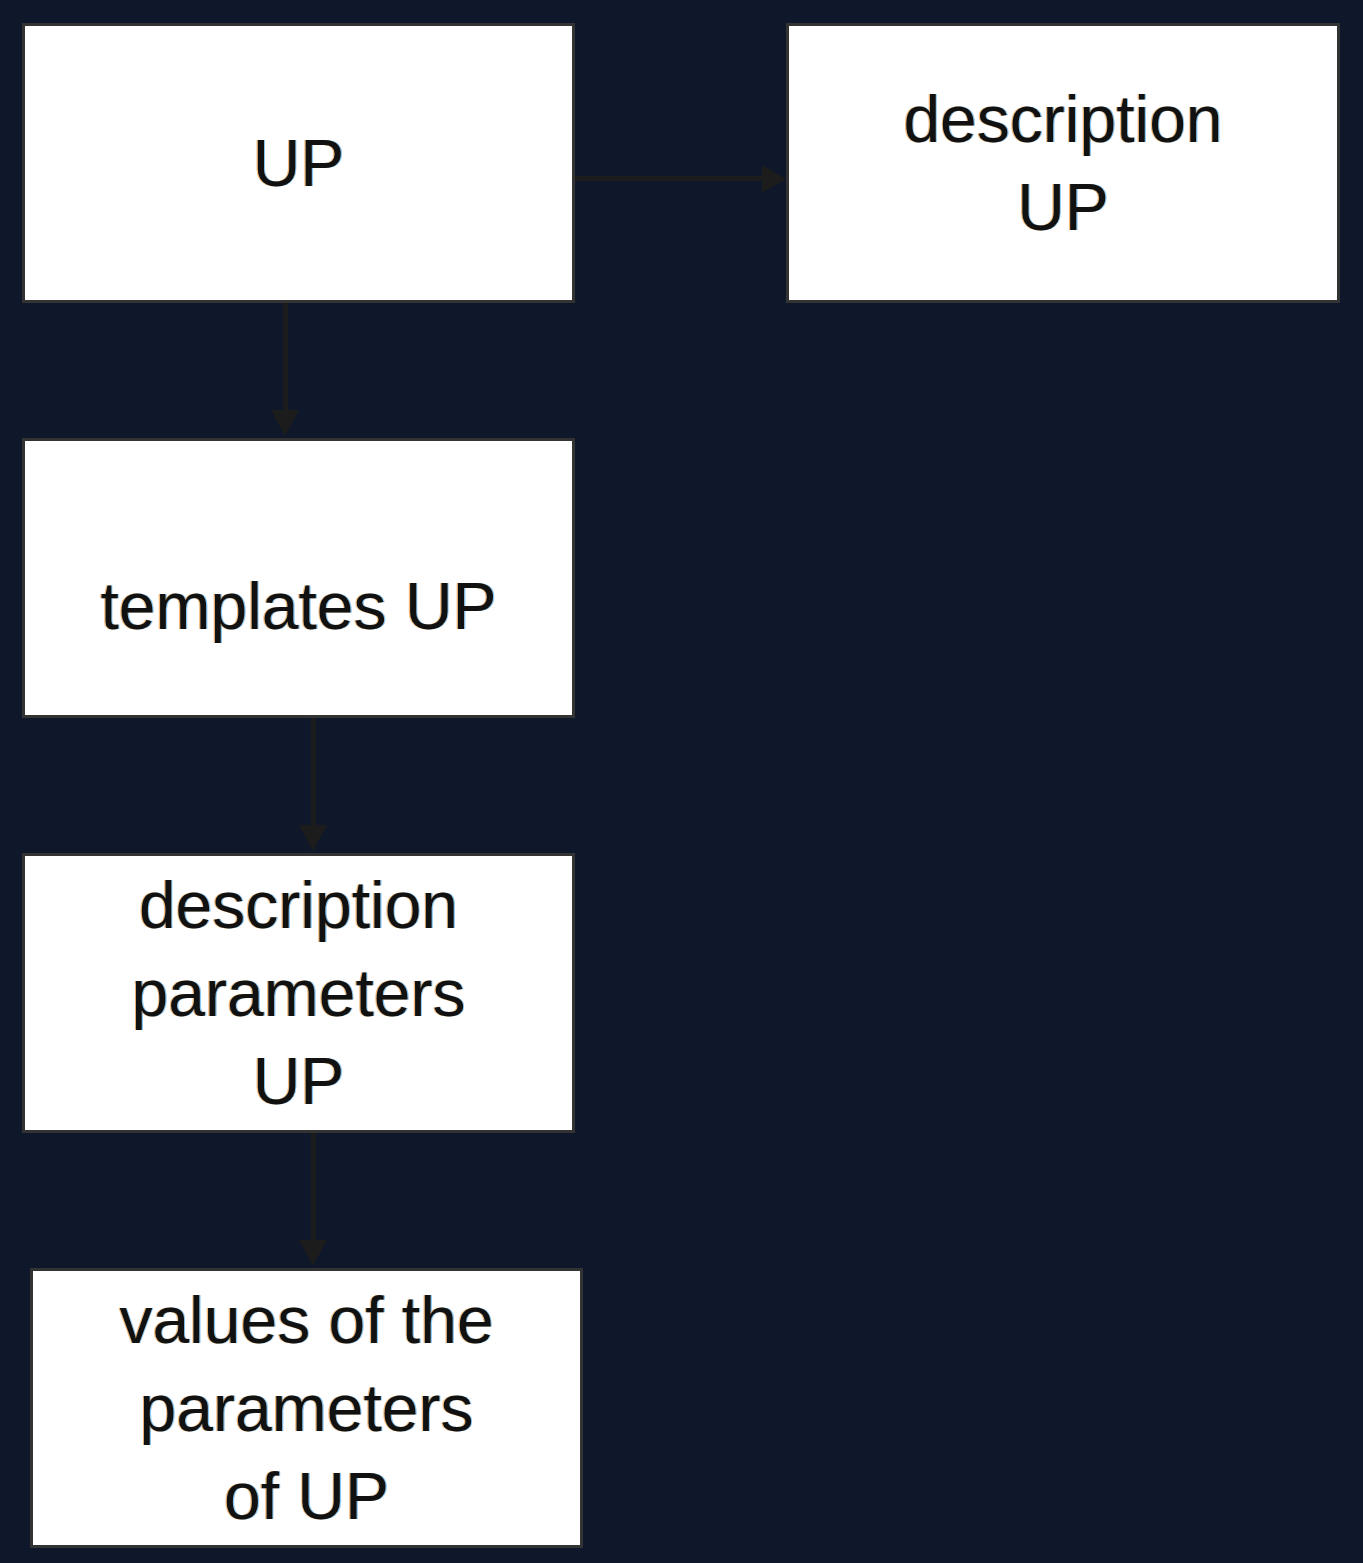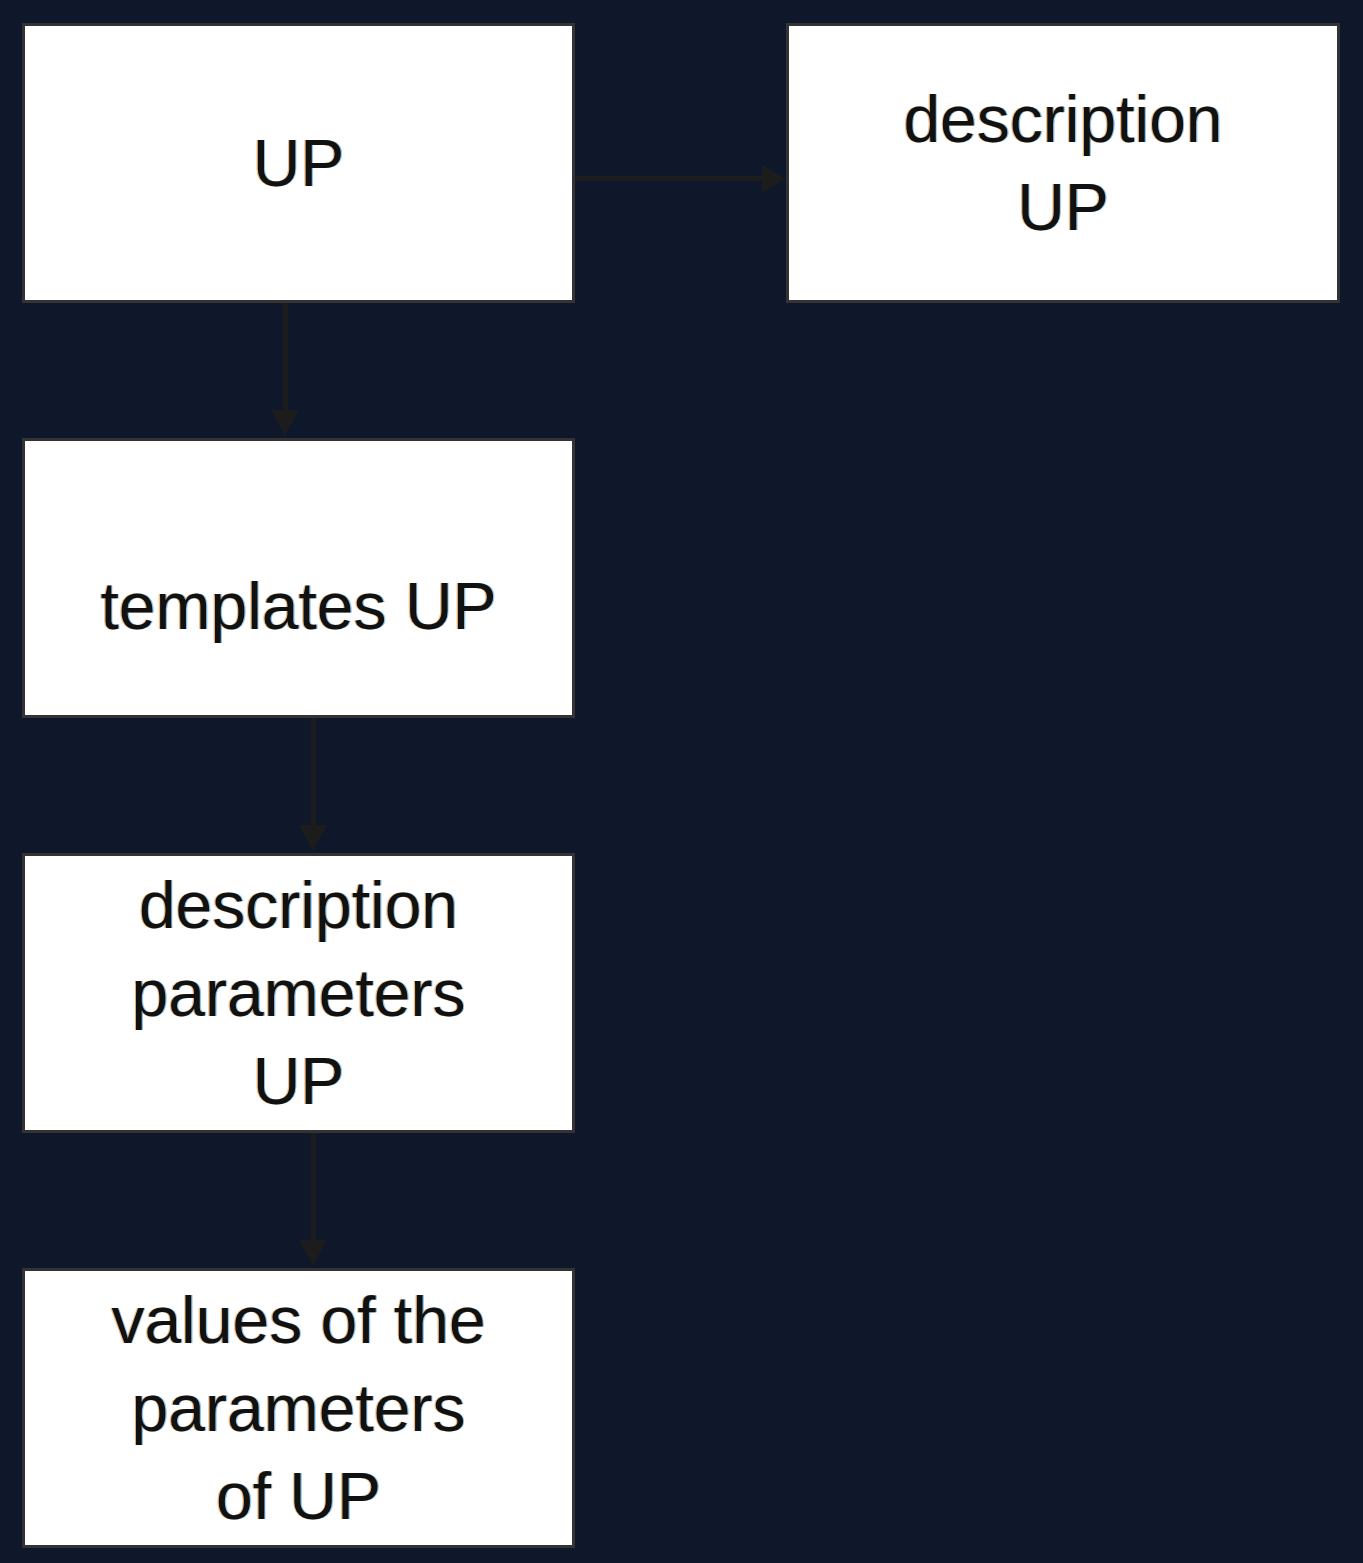--- a/index.html
+++ b/index.html
@@ -37,21 +37,21 @@
     white-space: pre-line;
     
     text-shadow: -1.2px 0 0 rgba(230,126,10,0.55), 1.2px 0 0 rgba(40,150,230,0.55);
   }
 
   
   #node-up            { left: 22px;  top: 23px;   width: 553px; height: 280px; }
   #node-description-up{ left: 786px; top: 23px;   width: 554px; height: 280px; }
   #node-templates-up  { left: 22px;  top: 438px;  width: 553px; height: 280px; }
   #node-desc-params-up{ left: 22px;  top: 853px;  width: 553px; height: 280px; }
-  #node-values-params { left: 22px;  top: 1268px; width: 553px; height: 280px; }
+  #node-values-params { left: 30px;  top: 1268px; width: 553px; height: 280px; }
 
   
   #node-templates-up .node-label { transform: translateY(12px); margin-top: 32px; }
 
   
   .edge { position: absolute; }
   .edge-line-v {
     position: absolute;
     width: 5px;
     background: #1c1c1c;

